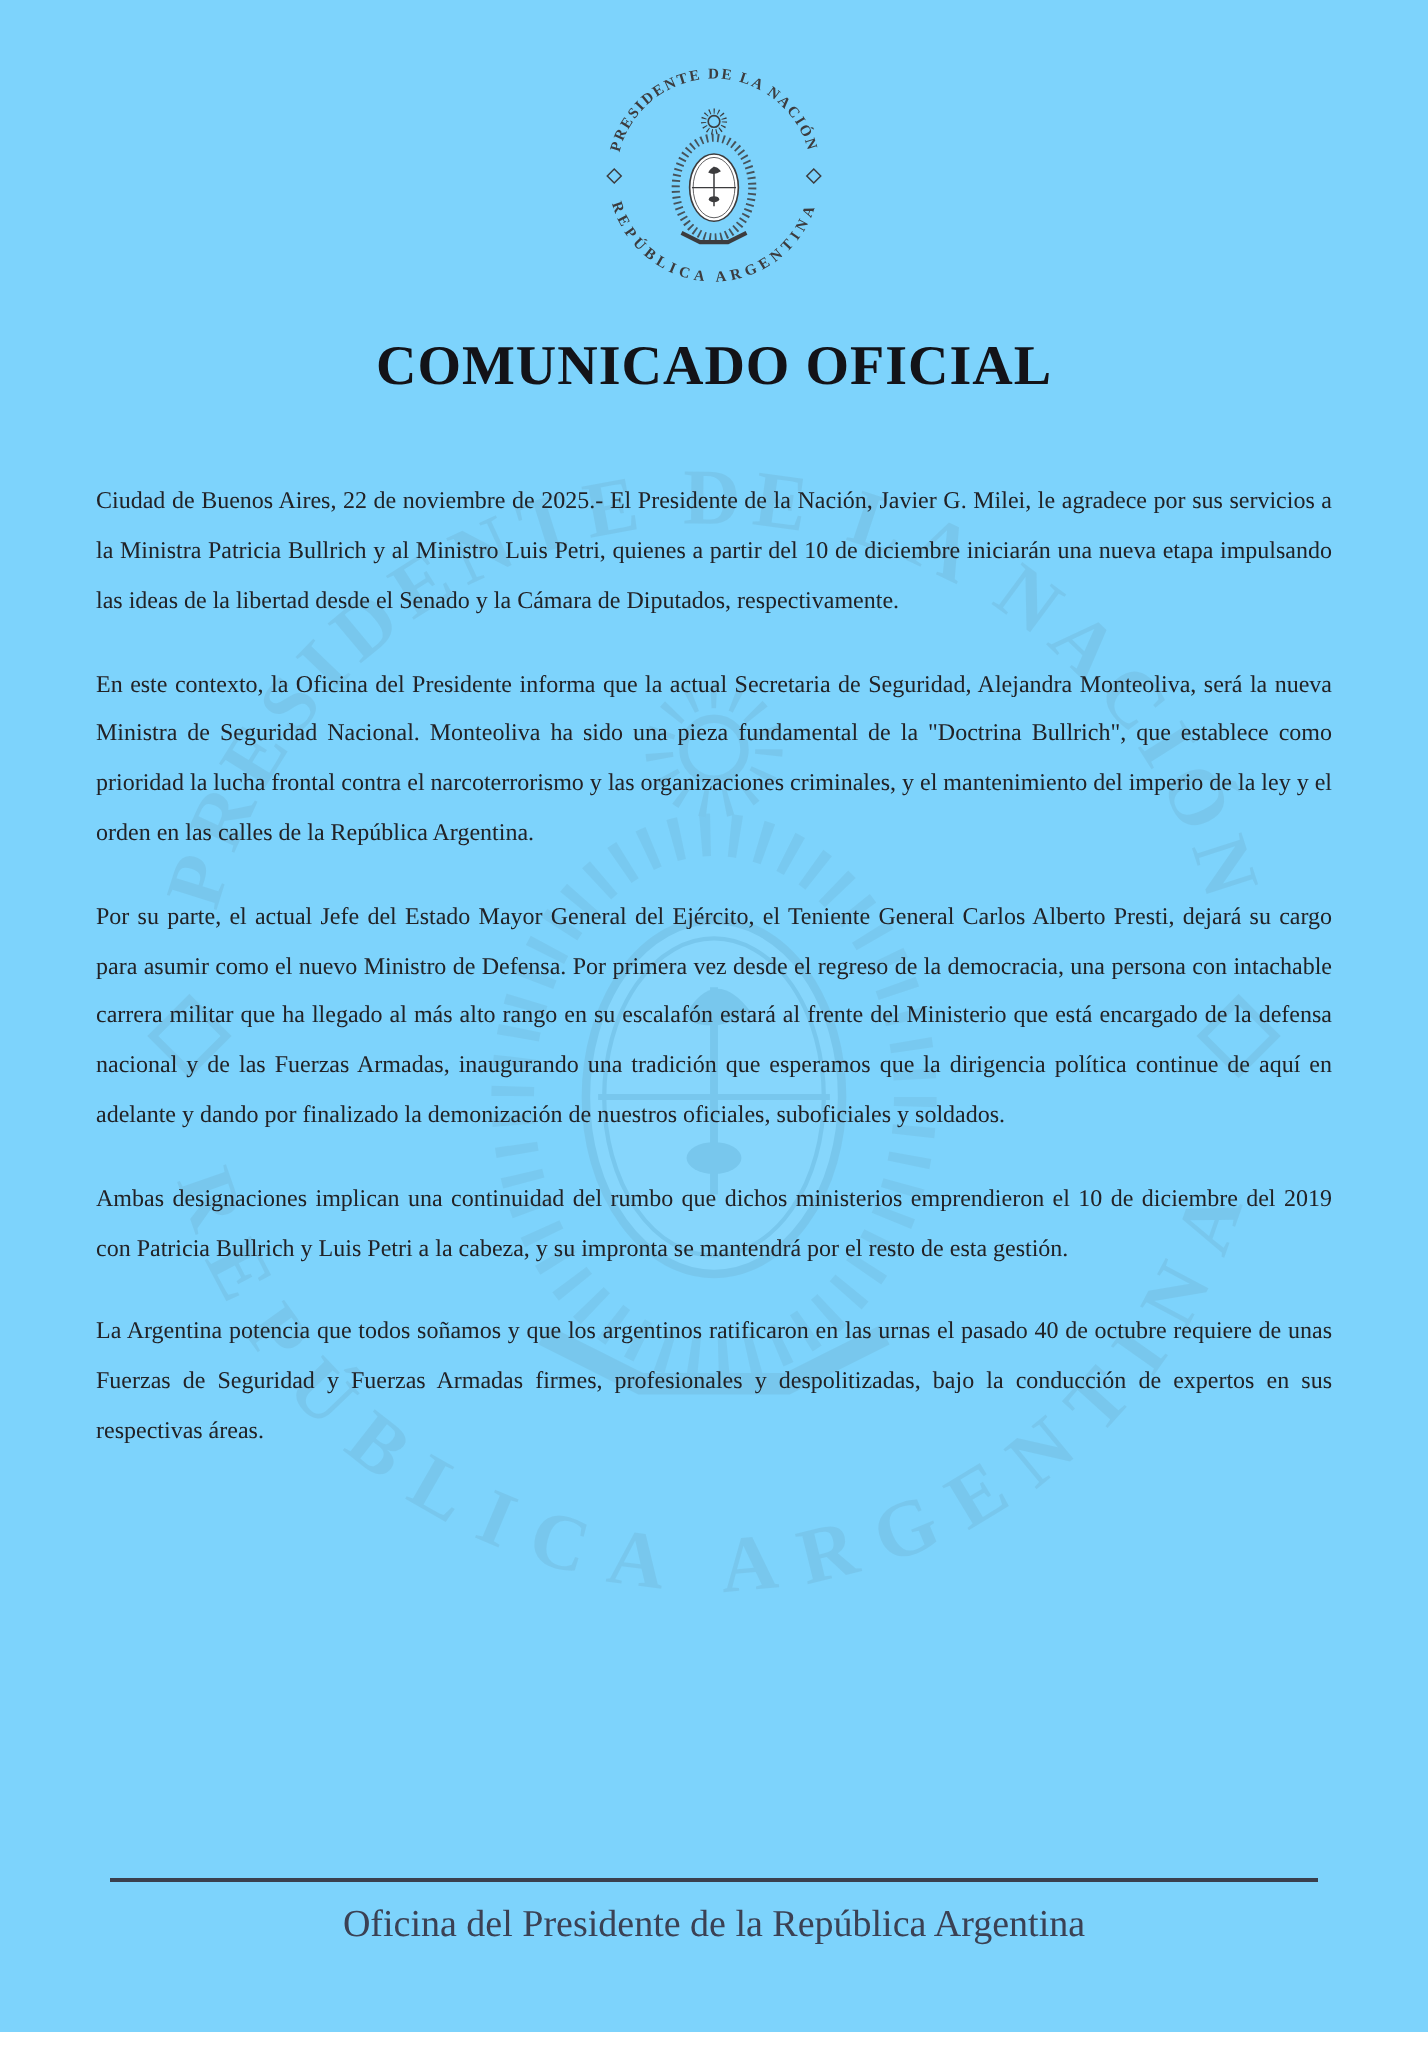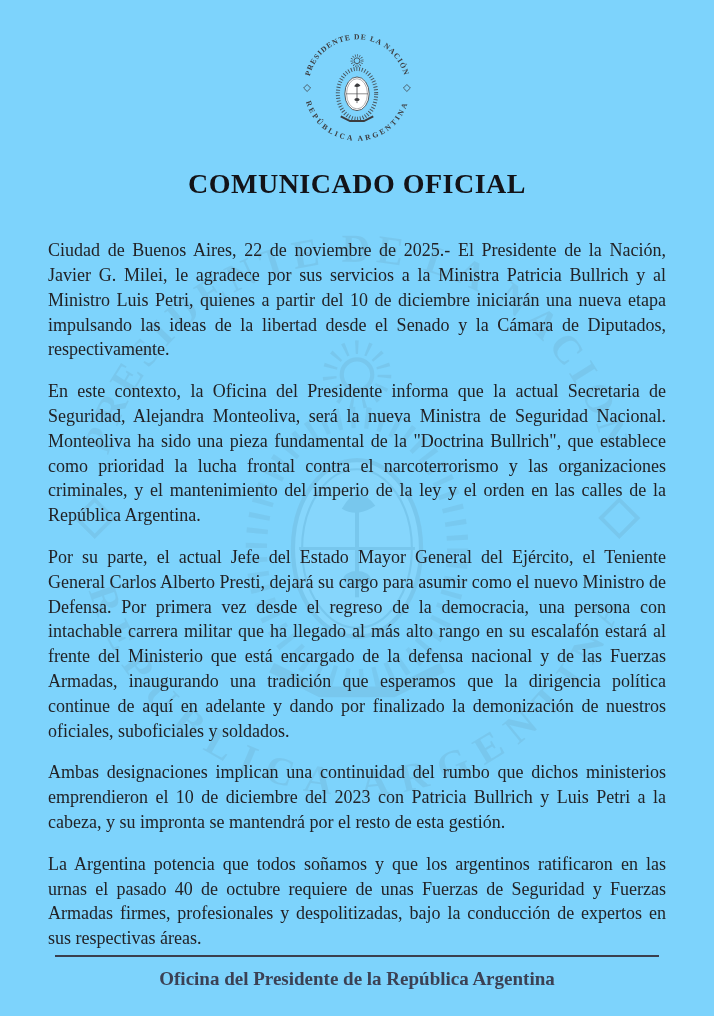--- a/index.html
+++ b/index.html
@@ -43,32 +43,31 @@
     letter-spacing: 0.5px;
     color: #131318;
   }
   main.doc-body {
     position: relative;
     width: 618px;
     margin: 38px auto 0;
   }
   main.doc-body p {
     margin: 0 0 17px;
-    font-size: 18px;
+    font-size: 12px;
     line-height: 24.8px;
     text-align: justify;
     color: #222226;
   }
   footer.doc-footer {
     position: absolute;
     left: 0;
     right: 0;
     bottom: 0;
-    padding-bottom: 26px;
-    font-weight: bold;
+    padding-bottom: 42px;
   }
   .divider {
     width: 604px;
     margin: 0 auto;
     border-top: 2px solid #3a3f4d;
   }
   .footer-text {
     margin-top: 11px;
     text-align: center;
     font-size: 19px;
@@ -119,21 +118,21 @@
   <svg class="seal" viewBox="0 0 200 200">
     <use href="#seal-art"></use>
   </svg>
 
   <h1 class="doc-title">COMUNICADO OFICIAL</h1>
 
   <main class="doc-body">
     <p>Ciudad de Buenos Aires, 22 de noviembre de 2025.- El Presidente de la Nación, Javier G. Milei, le agradece por sus servicios a la Ministra Patricia Bullrich y al Ministro Luis Petri, quienes a partir del 10 de diciembre iniciarán una nueva etapa impulsando las ideas de la libertad desde el Senado y la Cámara de Diputados, respectivamente.</p>
     <p>En este contexto, la Oficina del Presidente informa que la actual Secretaria de Seguridad, Alejandra Monteoliva, será la nueva Ministra de Seguridad Nacional. Monteoliva ha sido una pieza fundamental de la "Doctrina Bullrich", que establece como prioridad la lucha frontal contra el narcoterrorismo y las organizaciones criminales, y el mantenimiento del imperio de la ley y el orden en las calles de la República Argentina.</p>
     <p>Por su parte, el actual Jefe del Estado Mayor General del Ejército, el Teniente General Carlos Alberto Presti, dejará su cargo para asumir como el nuevo Ministro de Defensa. Por primera vez desde el regreso de la democracia, una persona con intachable carrera militar que ha llegado al más alto rango en su escalafón estará al frente del Ministerio que está encargado de la defensa nacional y de las Fuerzas Armadas, inaugurando una tradición que esperamos que la dirigencia política continue de aquí en adelante y dando por finalizado la demonización de nuestros oficiales, suboficiales y soldados.</p>
-    <p>Ambas designaciones implican una continuidad del rumbo que dichos ministerios emprendieron el 10 de diciembre del 2023 con Patricia Bullrich y Luis Petri a la cabeza, y su impronta se mantendrá por el resto de esta gestión.</p>
+    <p>Ambas designaciones implican una continuidad del rumbo que dichos ministerios emprendieron el 10 de diciembre del 2019 con Patricia Bullrich y Luis Petri a la cabeza, y su impronta se mantendrá por el resto de esta gestión.</p>
     <p>La Argentina potencia que todos soñamos y que los argentinos ratificaron en las urnas el pasado 40 de octubre requiere de unas Fuerzas de Seguridad y Fuerzas Armadas firmes, profesionales y despolitizadas, bajo la conducción de expertos en sus respectivas áreas.</p>
   </main>
 
   <footer class="doc-footer">
     <div class="divider"></div>
     <div class="footer-text">Oficina del Presidente de la República Argentina</div>
   </footer>
 
 </div>
 

